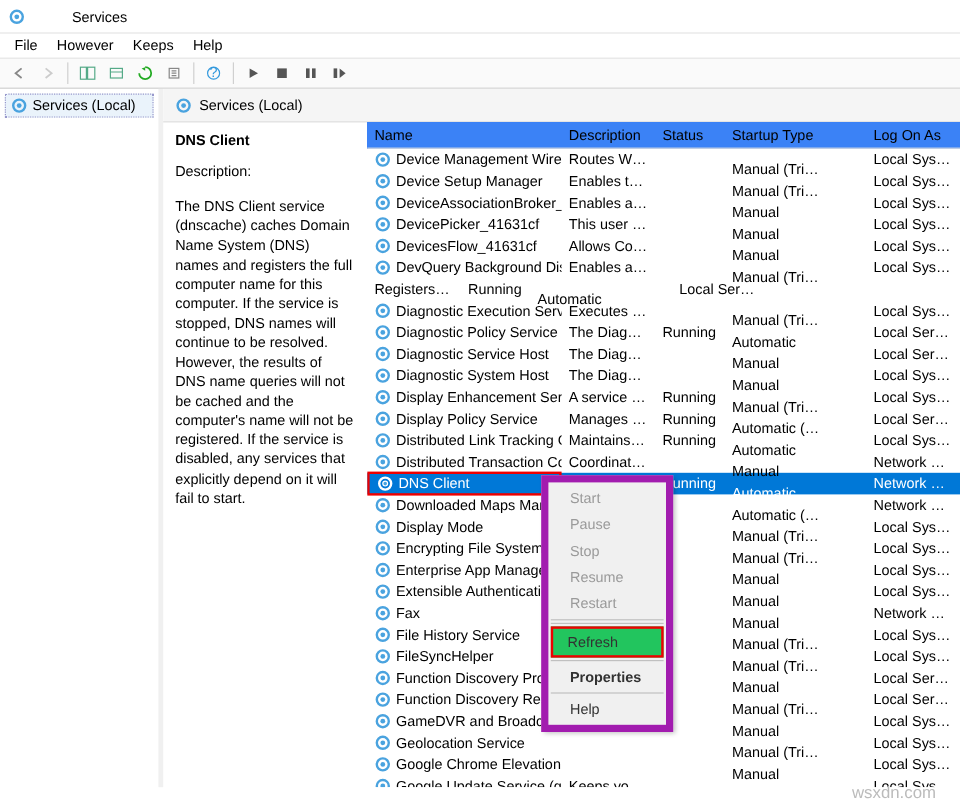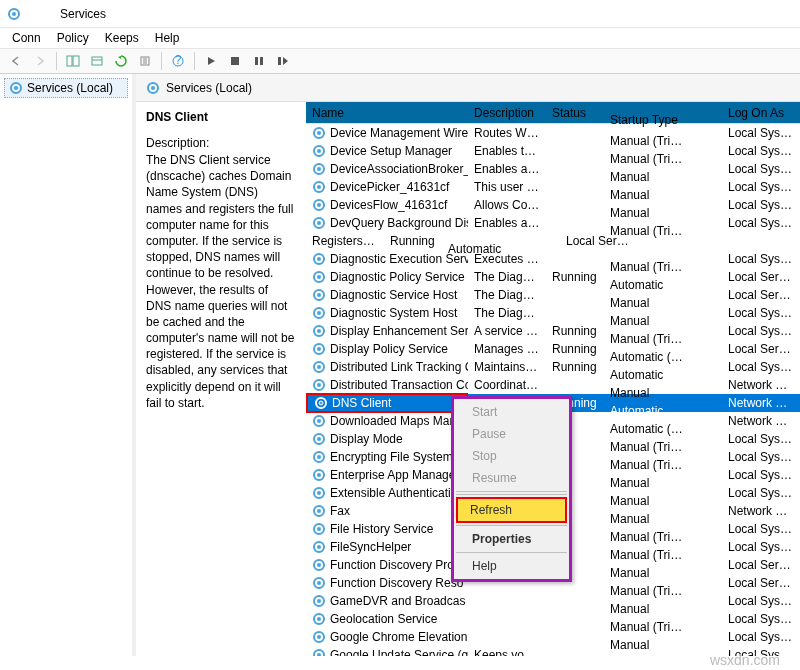--- a/index.html
+++ b/index.html
@@ -12,57 +12,57 @@
 .toolbar .btn { width: 22px; height: 22px; display: inline-flex; align-items: center; justify-content: center; border: 1px solid transparent; margin: 0 1px; color: #555; }
 .toolbar .sep { width: 1px; height: 18px; background: #d0d0d0; margin: 0 4px; }
 .body { display: flex; height: calc(670px - 28px - 20px - 26px - 14px); }
 .left { width: 140px; border-right: 4px solid #f0f0f0; padding: 4px; }
 .left-item { display: flex; align-items: center; padding: 2px 4px; background: #eaf3fb; border: 1px dotted #99c; }
 .right { flex: 1; display: flex; flex-direction: column; }
 .right-head { height: 28px; display: flex; align-items: center; padding: 0 10px; background: #f5f5f5; border-bottom: 1px solid #e0e0e0; }
 .right-body { flex: 1; display: flex; overflow: hidden; }
 .detail { width: 170px; padding: 8px 10px; }
 .detail h3 { font-size: 12px; font-weight: 600; margin: 0 0 12px 0; }
-.detail .label { margin-bottom: 2px; }
+.detail .label { margin-bottom: 14px; }
 .detail .desc { line-height: 1.35; }
 .list { flex: 1; position: relative; overflow: hidden; }
-.cols { display: flex; border-bottom: 1px solid #e0e0e0; background: #0369a1; height: 22px; align-items: center; position: sticky; top: 0; }
+.cols { display: flex; border-bottom: 1px solid #e0e0e0; background: #3b82f6; height: 22px; align-items: flex-end; position: sticky; top: 0; }
 .cols > div { padding: 3px 6px; white-space: nowrap; overflow: hidden; text-overflow: ellipsis; }
 .c-name { width: 162px; } .c-desc { width: 78px; } .c-stat { width: 58px; } .c-type { width: 90px; margin-top: 15px; } .c-log { width: 78px; margin-left: 28px; }
 .row { display: flex; height: 18px; align-items: center; }
 .row > div { padding: 1px 6px; white-space: nowrap; overflow: hidden; text-overflow: ellipsis; }
 .row .c-name { display: flex; align-items: center; }
 .gear { width: 14px; height: 14px; margin-right: 4px; flex-shrink: 0; }
 .row.sel { background: #0078d7; color: #fff; }
 .row.sel .gear circle { stroke: #fff; }
 .redbox { border: 2px solid #e00; }
-.ctxmenu { position: absolute; background: #f0f0f0; border: 3px solid #a21caf; box-shadow: 2px 2px 4px rgba(0,0,0,0.25); width: 121px; padding: 2px; z-index: 10; text-align: center; }
+.ctxmenu { position: absolute; background: #f0f0f0; border: 6px solid #a21caf; box-shadow: 2px 2px 4px rgba(0,0,0,0.25); width: 110px; padding: 2px; z-index: 10; text-align: center; }
 .ctxmenu .mi { padding: 4px 10px 4px 16px; color: #323232; display:flex; justify-content: space-between; align-items:center;}
 .ctxmenu .mi.dis { color: #9a9a9a; }
-.ctxmenu .mi.hov { background: #fde047; padding-left: 12px; }
+.ctxmenu .mi.hov { background: #22c55e; padding-left: 12px; }
 .ctxmenu hr { border: none; border-top: 1px solid #c0c0c0; margin: 2px 0; }
 .watermark { position: absolute; right: 20px; bottom: 2px; font-size: 14px; color: #bbb; }
 svg { display: block; }
 </style>
 </head>
 <body>
 
 <div class="titlebar">
   <span class="ico">
     <svg width="14" height="14">
         <circle cx="7" cy="7" r="5" fill="none" stroke="#4aa3df" stroke-width="2"></circle>
         <circle cx="7" cy="7" r="2" fill="#4aa3df"></circle>
       </svg>
   </span>
   <span>Services</span>
 </div>
 
 <div class="menubar">
-  <span>Conn</span>
-  <span>Policy</span>
+  <span>File</span>
+  <span>However</span>
   <span>Keeps</span>
   <span>Help</span>
 </div>
 
 <div class="toolbar">
   <div class="btn">
       <svg width="12" height="12">
         <path d="M8 2 L3 6 L8 10" fill="none" stroke="#888" stroke-width="1.5"></path>
       </svg>
     </div>
@@ -609,20 +609,21 @@
               <div class="c-type">Automatic (De...</div>
               <div class="c-log">Local System</div>
             </div>
           </div>
 
         <div class="ctxmenu" style="left:145px; top:294px;">
           <div class="mi dis">Start</div>
           <div class="mi dis">Pause</div>
           <div class="mi dis">Stop</div>
           <div class="mi dis">Resume</div>
+          <div class="mi dis">Restart</div>
           <hr>
           <hr>
           <div class="mi hov redbox">Refresh</div>
           <hr>
           <div class="mi">
               <b>Properties</b>
             </div>
           <hr>
           <div class="mi">Help</div>
         </div>

